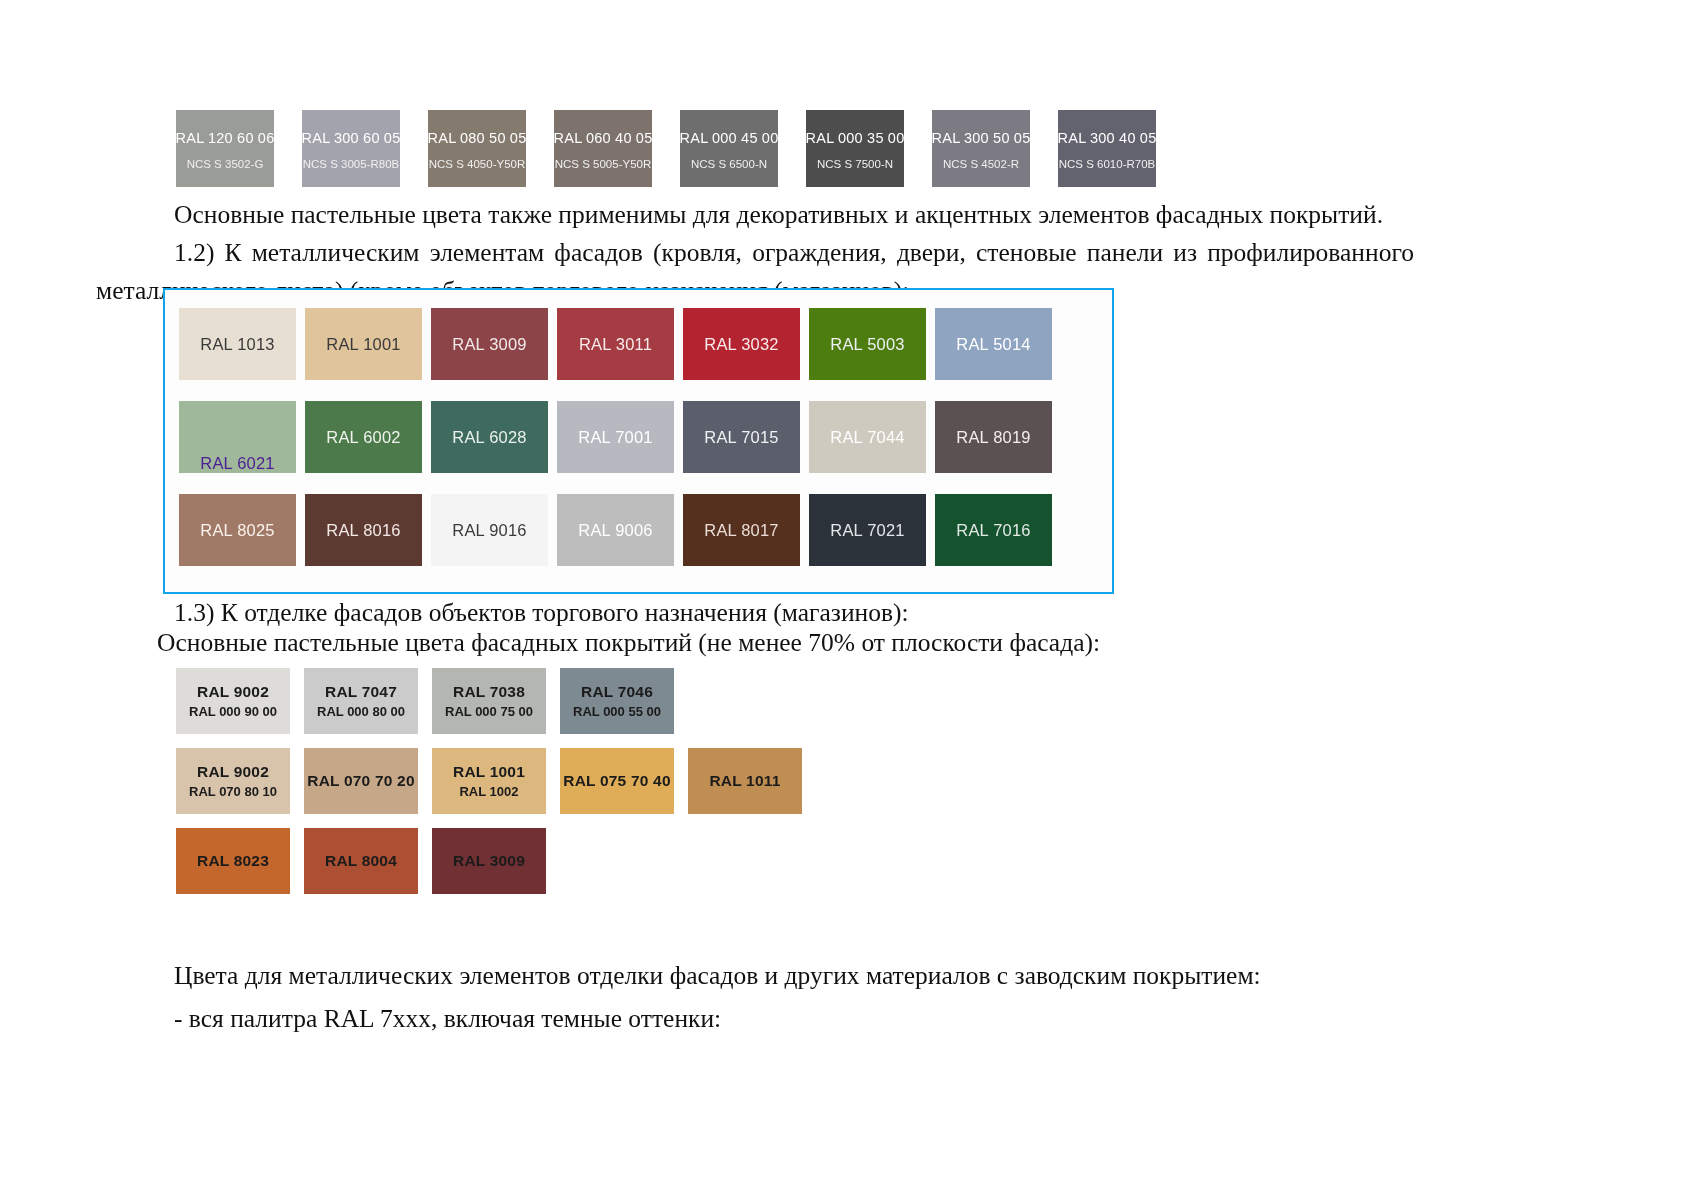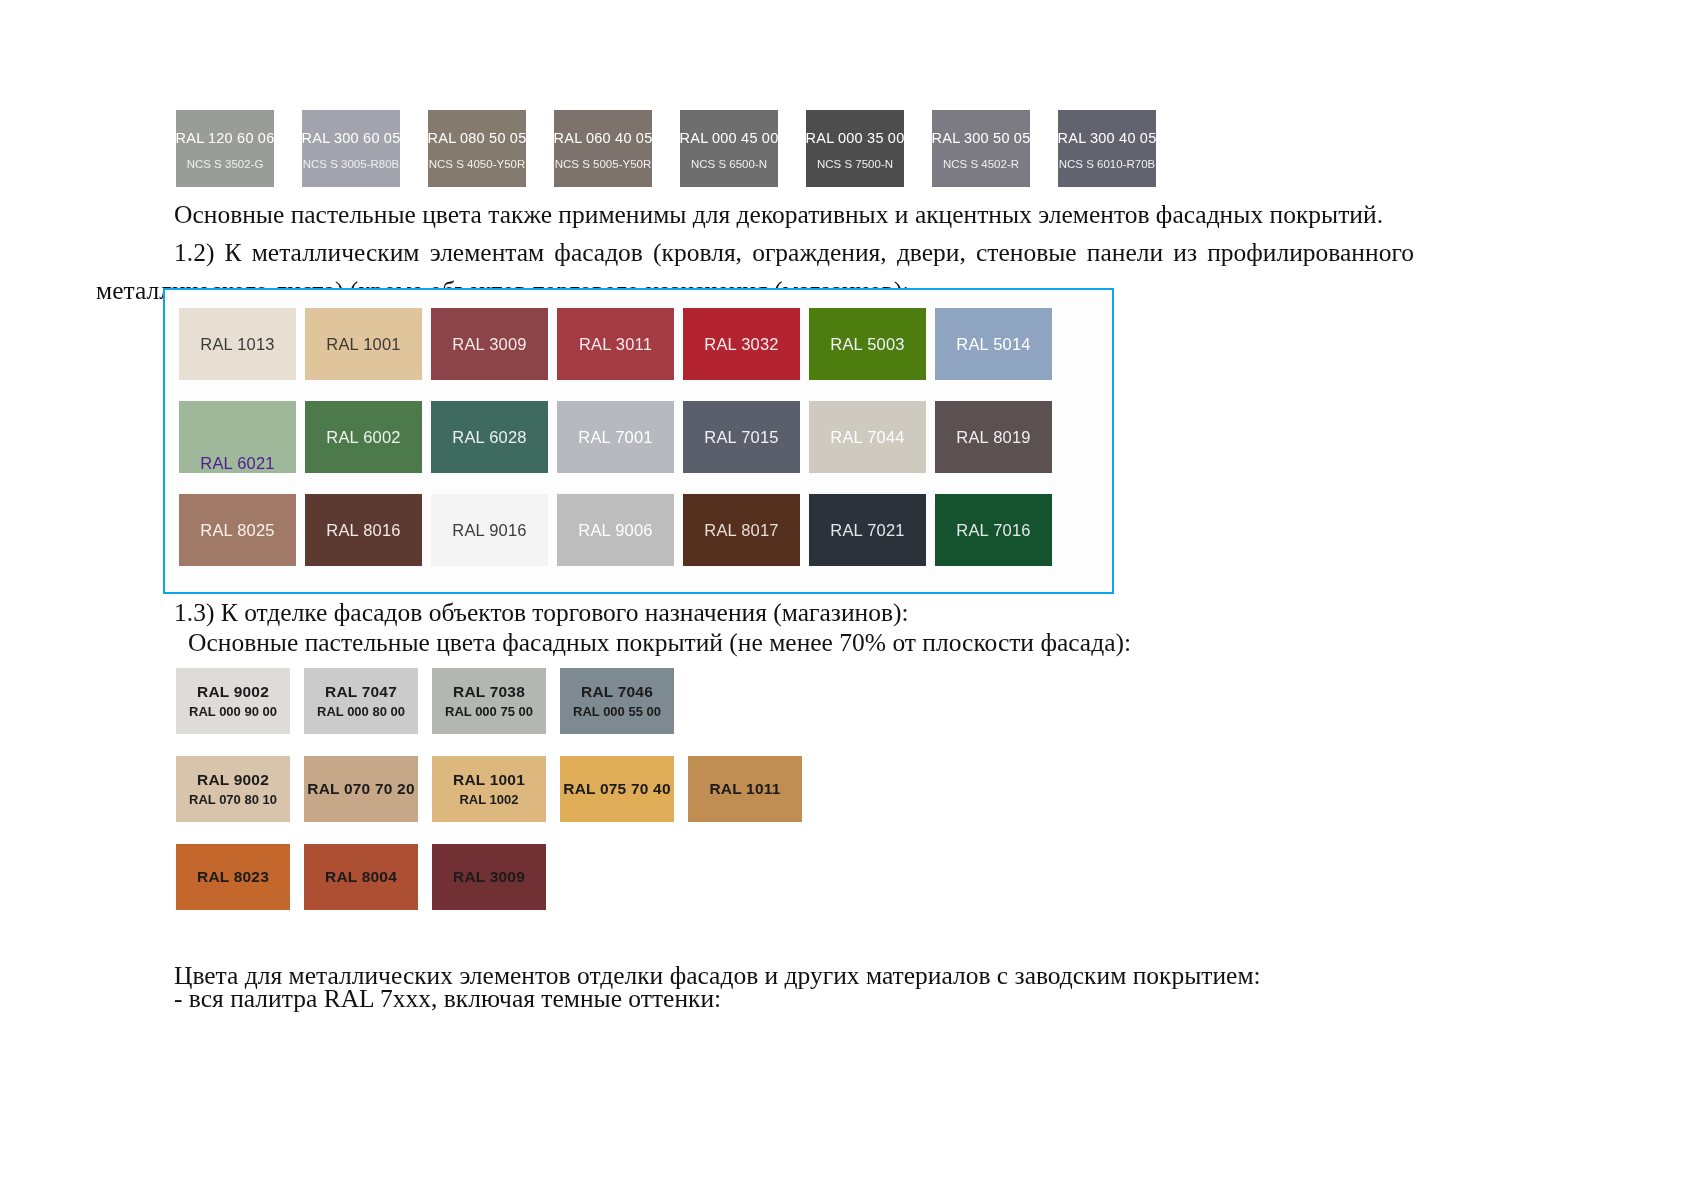--- a/index.html
+++ b/index.html
@@ -86,21 +86,21 @@
   #palette-metal .swatch {
     width: 117px; height: 72px;
     margin-right: 9px; margin-bottom: 21px;
   }
   #palette-metal .swatch .l1 { font-size: 16.5px; }
 
   
   #palette-shop { left: 176px; top: 668px; width: 1000px; }
   #palette-shop .swatch {
     width: 114px; height: 66px;
-    margin-right: 14px; margin-bottom: 22px;
+    margin-right: 14px; margin-bottom: 14px;
   }
   #palette-shop .swatch .l1 { font-size: 15.5px; font-weight: bold; color: #1b1b1b; }
   #palette-shop .swatch .l2 { font-size: 13px; font-weight: bold; color: #1b1b1b; margin-top: 3px; }
   #palette-shop .row { display: flex; width: 100%; }
 </style>
 </head>
 <body>
 
 <div class="page">
 
@@ -206,21 +206,21 @@
           <div class="l1">RAL 7021</div>
         </div>
         <div class="swatch" style="background: #14532d; color: rgb(227, 232, 231);">
           <div class="l1">RAL 7016</div>
         </div>
       </div>
   </div>
 
   <div class="para noindent" style="left:174px; top:594px; width:1240px;">1.3) К отделке фасадов объектов торгового назначения (магазинов):</div>
 
-  <div class="para noindent" style="left:188px; top:624px; width:1240px;">Основные пастельные цвета фасадных покрытий (не менее 70% от плоскости фасада):</div>
+  <div class="para noindent" style="left:157px; top:624px; width:1240px;">Основные пастельные цвета фасадных покрытий (не менее 70% от плоскости фасада):</div>
 
   <div class="grid" id="palette-shop">
       <div class="row">
         <div class="swatch" style="background: rgb(222, 220, 216); color: rgb(27, 27, 27);">
           <div class="l1">RAL 9002</div>
           <div class="l2">RAL 000 90 00</div>
         </div>
         <div class="swatch" style="background: rgb(203, 203, 203); color: rgb(27, 27, 27);">
           <div class="l1">RAL 7047</div>
           <div class="l2">RAL 000 80 00</div>
@@ -261,15 +261,15 @@
           <div class="l1">RAL 8004</div>
         </div>
         <div class="swatch" style="background: rgb(113, 48, 51); color: rgb(240, 228, 228);">
           <div class="l1">RAL 3009</div>
         </div>
       </div>
     </div>
 
   <div class="para noindent" style="left:174px; top:957px; width:1240px;">Цвета для металлических элементов отделки фасадов и других материалов с заводским покрытием:</div>
 
-  <div class="para noindent" style="left:174px; top:980px; width:1240px;">- вся палитра RAL 7ххх, включая темные оттенки:</div>
+  <div class="para noindent" style="left:174px; top:1000px; width:1240px;">- вся палитра RAL 7ххх, включая темные оттенки:</div>
 
 </div>
 
 </body></html>

